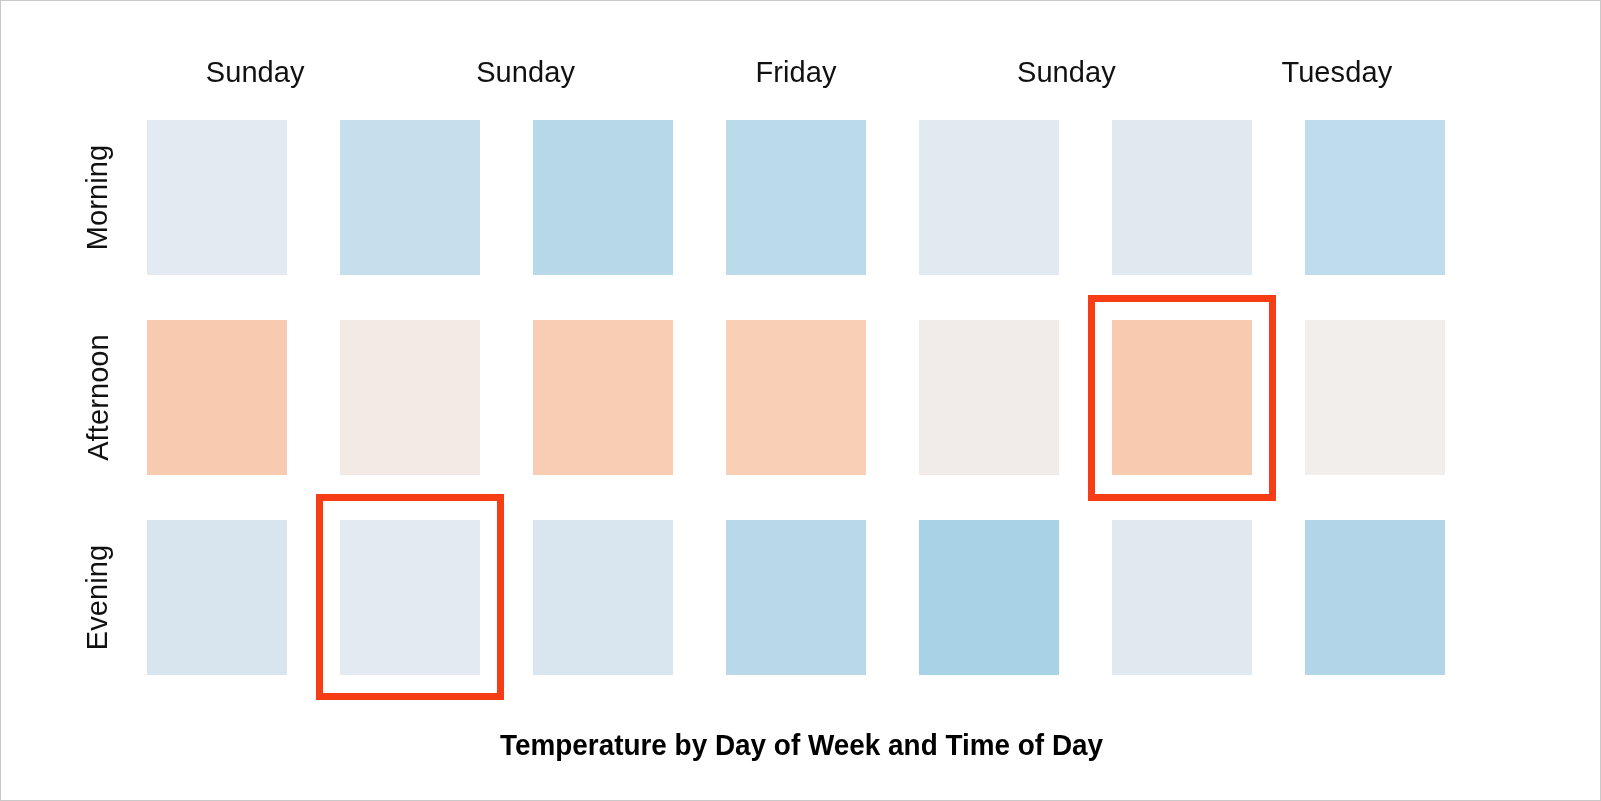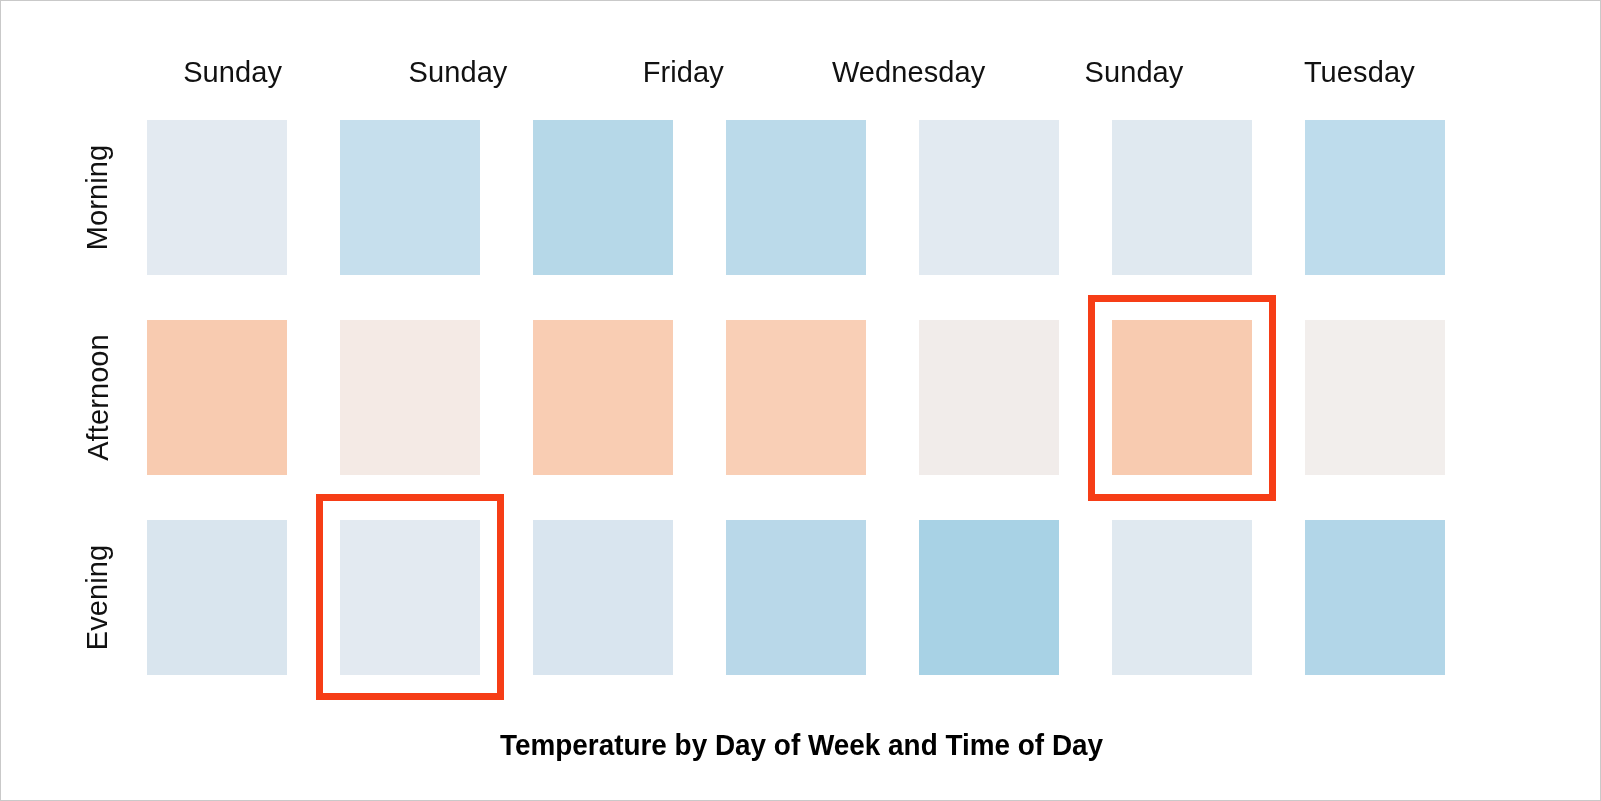--- a/index.html
+++ b/index.html
@@ -122,21 +122,20 @@
 </style>
 </head>
 <body>
 
 <div id="chart-root">
 
   <div id="column-header-row">
     <div class="col-header">Sunday</div>
     <div class="col-header">Sunday</div>
     <div class="col-header">Friday</div>
-    <div class="col-header">Wednesday</div>
     <div class="col-header">Sunday</div>
     <div class="col-header">Tuesday</div>
   </div>
 
   <div id="row-label-col">
     <div class="row-label-cell">
       <span class="row-label-text">Morning</span>
     </div>
     <div class="row-label-cell">
       <span class="row-label-text">Afternoon</span>

